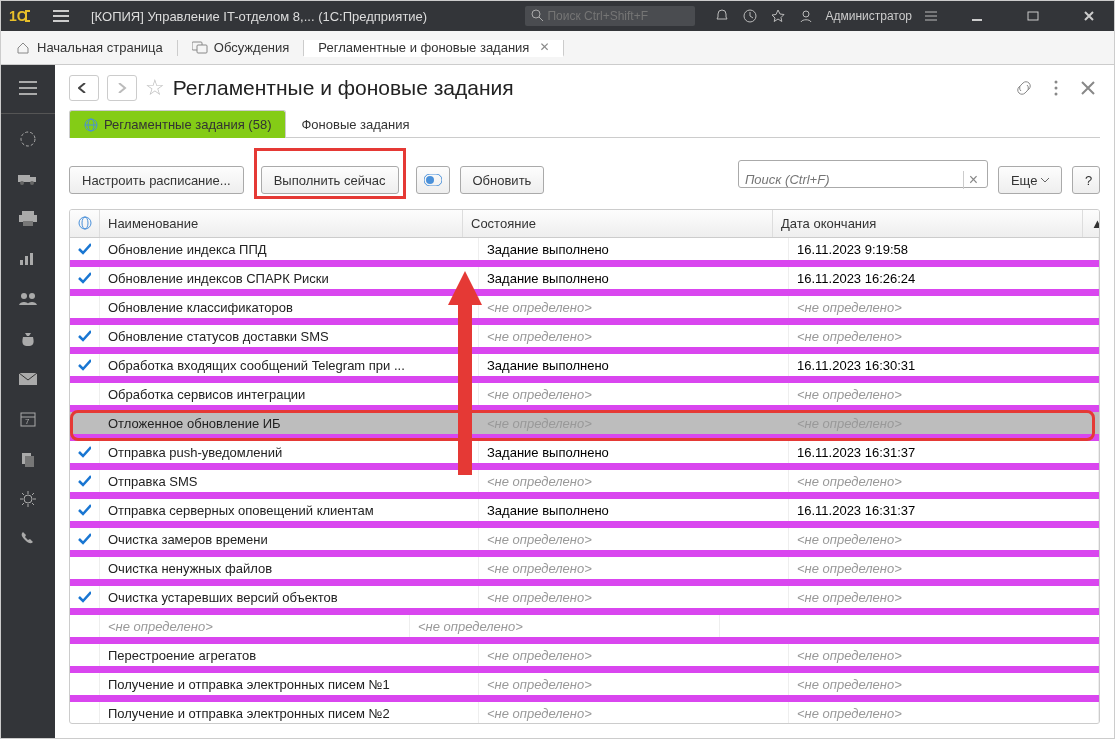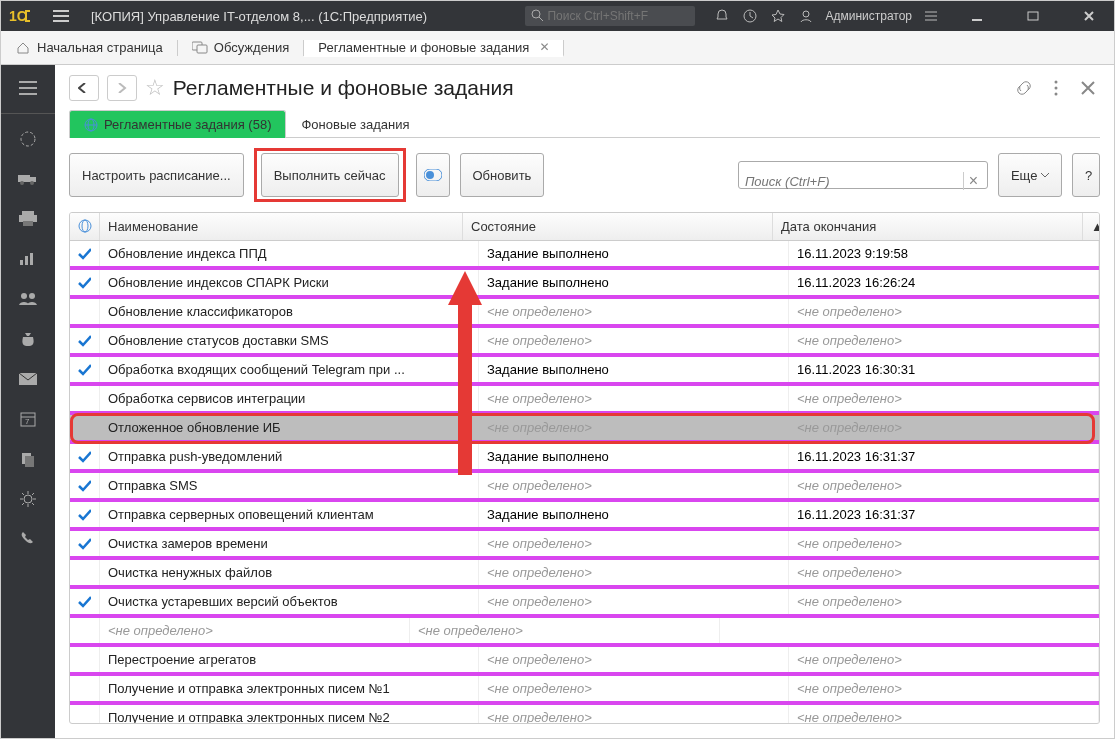--- a/index.html
+++ b/index.html
@@ -37,43 +37,43 @@
 
   .pagehead { display:flex; align-items:center; gap:8px; margin-bottom:8px;}
   .navbtn { width:30px; height:26px; border:1px solid #ccc; background:#fff; display:flex; align-items:center; justify-content:center; color:#666; cursor:pointer; border-radius:3px;}
   .star { color:#bbb; font-size:22px; cursor:pointer;}
   .page-title { font-size:21px; color:#222;}
   .pagehead .spacer{flex:1;}
   .pagehead .iconbtn2{ width:24px; height:24px; display:flex; align-items:center;justify-content:center; color:#888; cursor:pointer;}
 
   .subtabs { display:flex; border-bottom:1px solid #ccc;}
   .subtab { padding:6px 14px; font-size:13px; border:1px solid transparent; border-bottom:none; cursor:pointer; position:relative; bottom:-1px; color:#333; display:flex; align-items:center; gap:6px;}
-  .subtab.active { border-color:#ccc; background:#22c55e; border-radius:3px 3px 0 0;}
+  .subtab.active { border-color:#ccc; background:#84cc16; border-radius:3px 3px 0 0;}
   .subtab .globe{ width:14px; height:14px;}
 
   .toolbar { display:flex; align-items:center; gap:10px; padding:10px 0;}
-  .btn { height:44px; padding:0 12px; border:1px solid #aaa; background:linear-gradient(#fdfdfd,#eee); border-radius:3px; font-size:13px; color:#333; cursor:pointer; display:inline-flex; align-items:center;}
+  .btn { height:28px; padding:0 12px; border:1px solid #aaa; background:linear-gradient(#fdfdfd,#eee); border-radius:3px; font-size:13px; color:#333; cursor:pointer; display:inline-flex; align-items:center;margin-top:13px;}
   .btn.icon-only{ padding:0; width:34px; justify-content:center;}
   .highlight-box { border:3px solid #e53935; border-radius:0; padding:2px 4px; display:inline-flex;}
   .search-inp { flex:0 0 250px; height:28px; border:1px solid #aaa; border-radius:3px; display:flex; align-items:center; padding:12px 4px 0 6px; margin-left:auto;}
   .search-inp input{ border:none; outline:none; flex:1; font-size:13px; font-style:italic; color:#666; background:transparent;}
   .search-inp .clear{ width:20px; text-align:center; color:#888; border-left:1px solid #ccc; cursor:pointer;}
   .help-btn{ width:28px;}
 
   .table-wrap{ flex:1; border:1px solid #ccc; border-radius:3px; overflow:hidden; display:flex; flex-direction:column;}
   .thead{ display:flex; background:linear-gradient(#fdfdfd,#eee); border-bottom:1px solid #ccc; font-size:13px; color:#333;}
   .th{ padding:6px 8px; border-right:1px solid #ddd;}
   .th.col-chk{ width:30px; text-align:center;}
   .th.col-name{ flex:1;}
   .th.col-state{ width:310px;}
   .th.col-date{ width:310px;}
   .th.col-scroll{width:16px;border-right:none;}
 
   .tbody{ flex:1; overflow-y:auto; position:relative;}
-  .row{ display:flex; font-size:13px; border-bottom:4px solid #d946ef; height:29px; align-items:center;}
+  .row{ display:flex; font-size:13px; border-bottom:7px solid #d946ef; height:29px; align-items:center;}
   .cell{ padding:0 8px; border-right:1px solid #eee; height:100%; display:flex; align-items:center;}
   .cell.col-chk{ width:30px; justify-content:center;}
   .cell.col-name{ flex:1; color:#222;}
   .cell.col-state{ width:310px;}
   .cell.col-date{ width:310px;}
   .undef{ color:#999; font-style:italic;}
 
   .row.selected{ background:#bdbdbd;}
   .row.selected .cell{ border-right-color:#bdbdbd;}
   .sel-highlight{ position:absolute; border:3px solid #e53935; border-radius:8px; pointer-events:none;}

